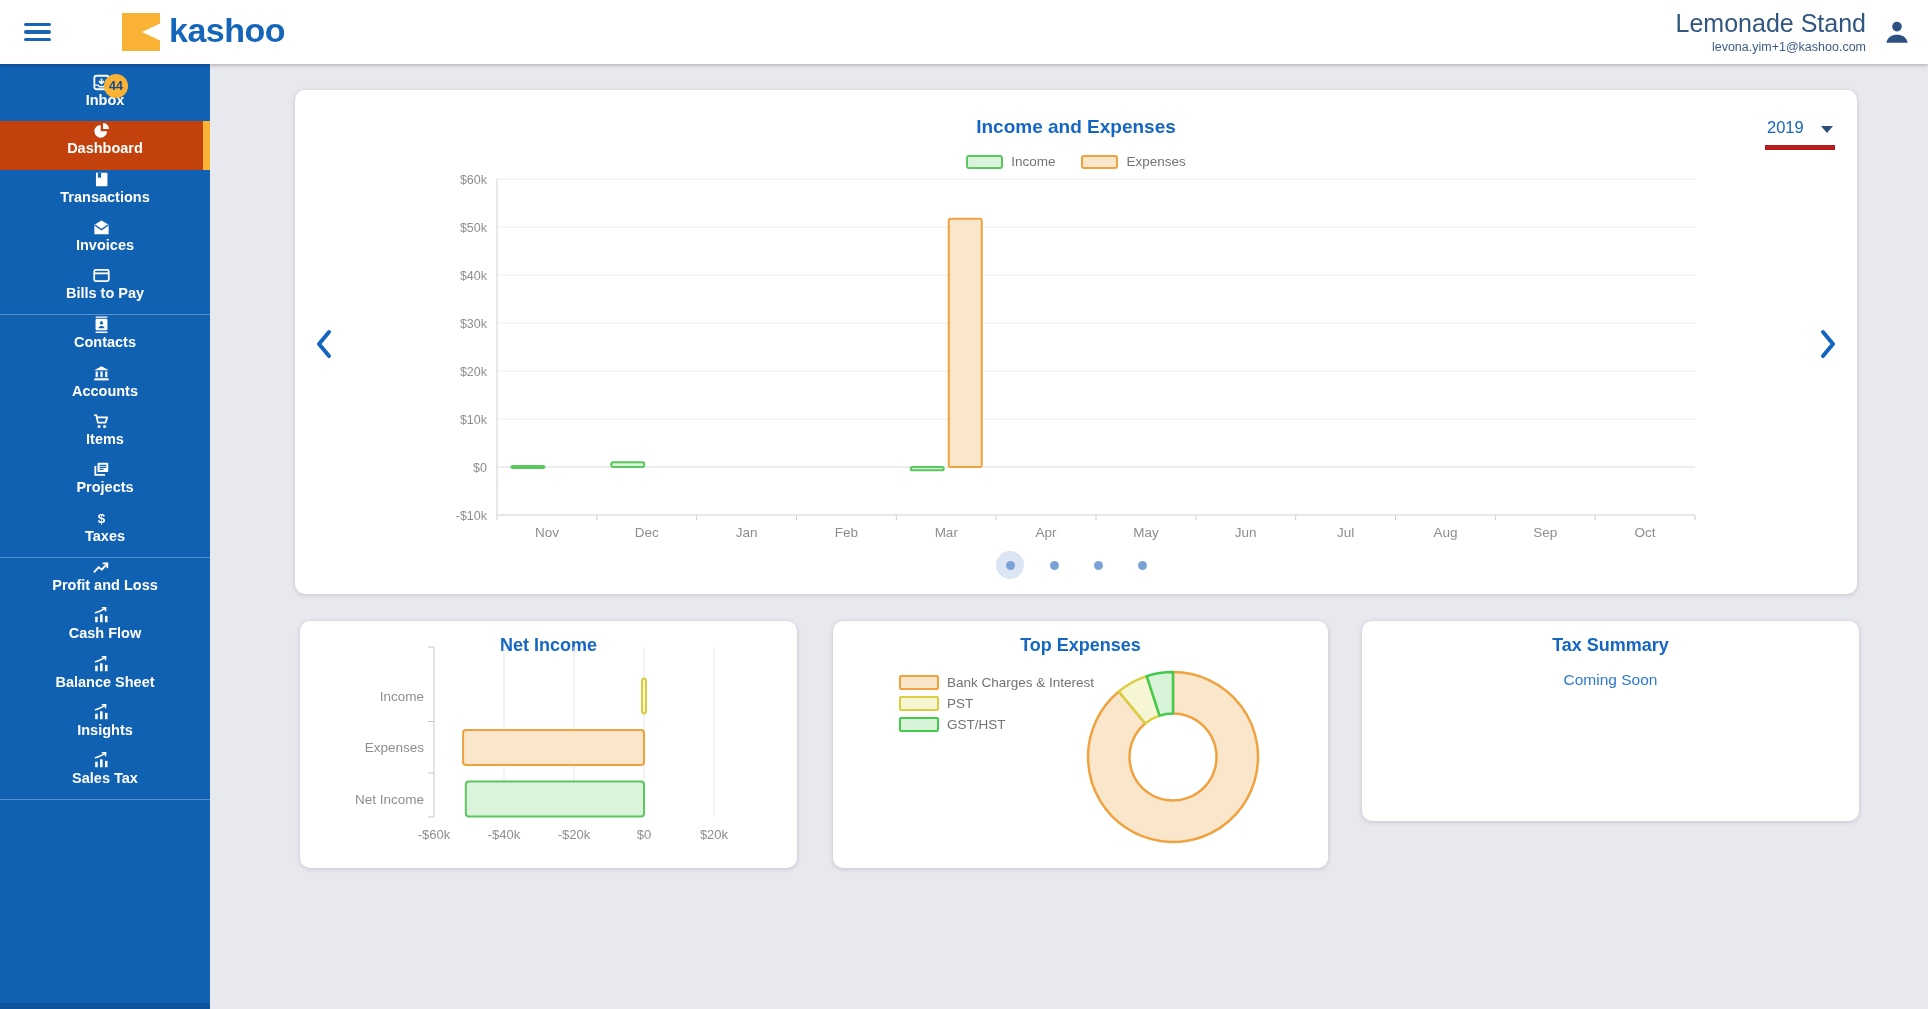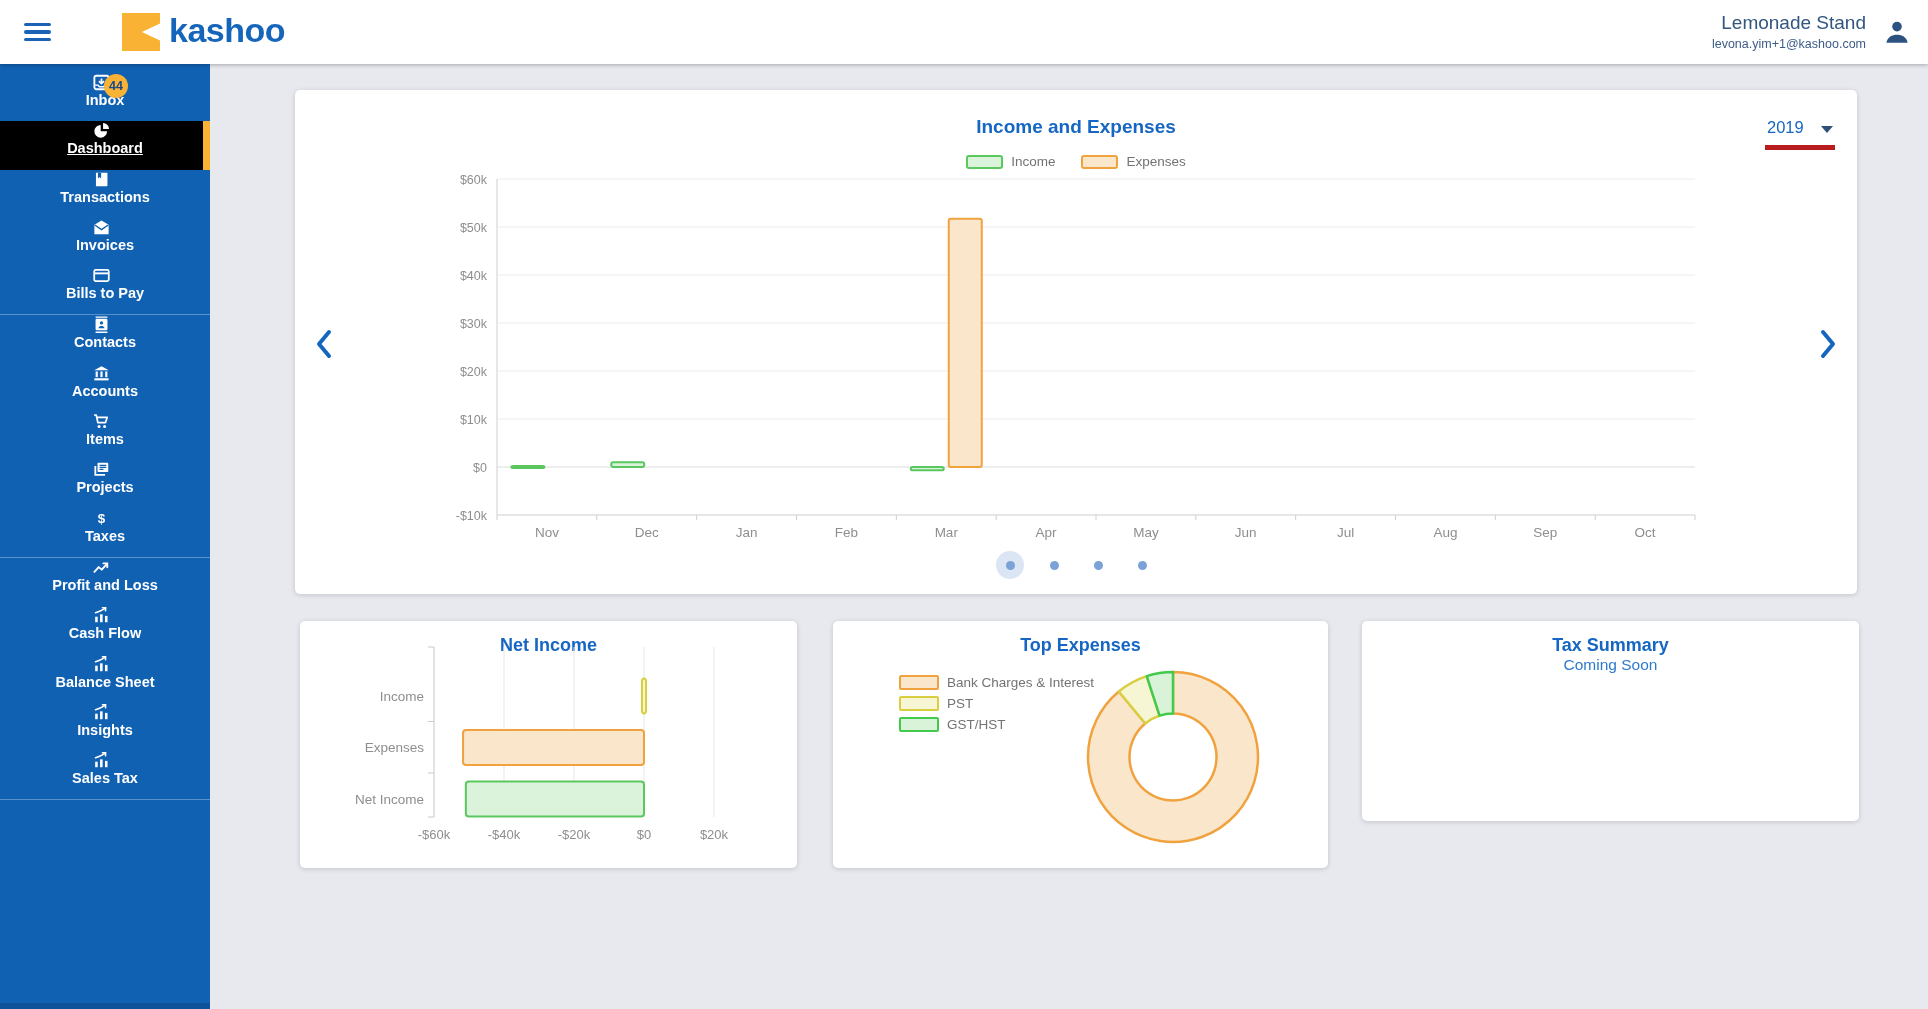--- a/index.html
+++ b/index.html
@@ -16,52 +16,52 @@
     background:#ffffff; z-index:20;
     box-shadow:0 1px 4px rgba(0,0,0,.28);
     display:flex; align-items:center;
   }
   .hamburger { margin-left:24px; width:27px; cursor:pointer; }
   .hamburger span { display:block; height:3.4px; background:#1b63b5; border-radius:2px; margin:4.2px 0; }
   .logo { display:flex; align-items:center; margin-left:24px; gap:9px;padding-left:47px; }
   .logo-text { font-size:34px; font-weight:bold; color:#1566bb; letter-spacing:-0.5px; line-height:1; padding-bottom:5px; }
   .header-right { margin-left:auto; display:flex; align-items:center; padding-right:14px; }
   .company-block { text-align:right; margin-right:14px; }
-  .company-name { font-size:19px; color:#31567f; line-height:1.1; }
+  .company-name { font-size:25px; color:#31567f; line-height:1.1; }
   .company-email { font-size:12.5px; color:#3c5c87; margin-top:3px; }
   
   .sidebar {
     position:absolute; top:64px; left:0; bottom:0; width:210px;
     background:#1161b3; z-index:10; padding-top:9px;
   }
   .sidebar::after { content:''; position:absolute; bottom:0; left:0; right:0; height:6px; background:#0d539c; }
   .side-item { position:relative; height:48.3px; display:flex; align-items:center; color:#fff; font-size:14.5px; font-weight:600; cursor:pointer;flex-direction:column; }
   .side-item .icon { width:20px; margin-left:22px; margin-right:29px; display:flex; justify-content:center; align-items:center; }
-  .side-item.active { background:#000000;text-decoration:underline; }
+  .side-item.active { background:#c2410c; }
   .side-item.active::after { content:''; position:absolute; right:0; top:0; bottom:0; width:7px; background:#f9b233; }
   .badge {
     position:absolute; left:104px; top:1px; width:24px; height:24px; border-radius:50%;
     background:#f9b233; color:#17498b; font-size:12.5px; font-weight:bold;
     display:flex; align-items:center; justify-content:center;
   }
   .side-divider { height:1px; background:rgba(255,255,255,.3); margin:0; }
   
   .main { position:absolute; left:210px; top:64px; right:0; bottom:0; }
   .card {
-    position:absolute; background:#fff; border-radius:5px;
+    position:absolute; background:#fff; border-radius:10px;
     box-shadow:0 1px 5px rgba(0,0,0,.16);
   }
   #card-ie { left:85px; top:26px; width:1562px; height:504px; }
   #card-ni { left:90px;  top:557px; width:497px; height:247px; }
   #card-te { left:623px; top:557px; width:495px; height:247px; }
   #card-ts { left:1152px; top:557px; width:497px; height:200px; }
   .card-title { text-align:center; color:#1667c4; font-weight:bold; }
   #card-ie .card-title { font-size:19px; margin-top:26px; }
   #card-ni .card-title, #card-te .card-title, #card-ts .card-title { font-size:18px; margin-top:14px; }
-  .coming-soon { text-align:center; color:#2e7ad0; font-size:15.5px; }
+  .coming-soon { text-align:center; color:#2e7ad0; font-size:15.5px; margin-top:15px; }
   
   .year-select {
     position:absolute; top:28px; right:22px; width:70px;
     display:flex; align-items:center; justify-content:space-between;
     border-bottom:5px solid #b91c1c; padding:0 2px 8px 2px; cursor:pointer;
   }
   .year-select .yr { color:#1566c0; font-size:16.5px; }
   .year-select .tri { width:0; height:0; border-left:6px solid transparent; border-right:6px solid transparent; border-top:7px solid #2d4f78; margin-top:3px; }
   
   .ie-legend { position:absolute; top:64px; left:0; right:0; display:flex; justify-content:center; gap:26px; }

